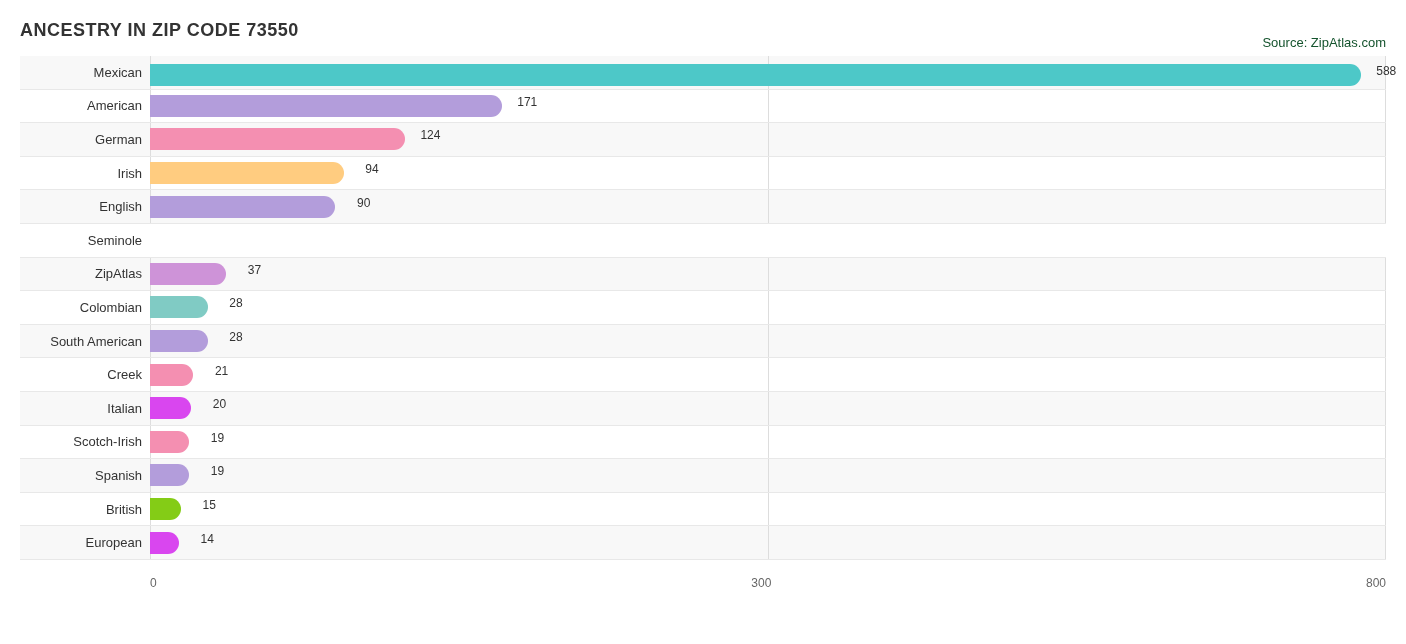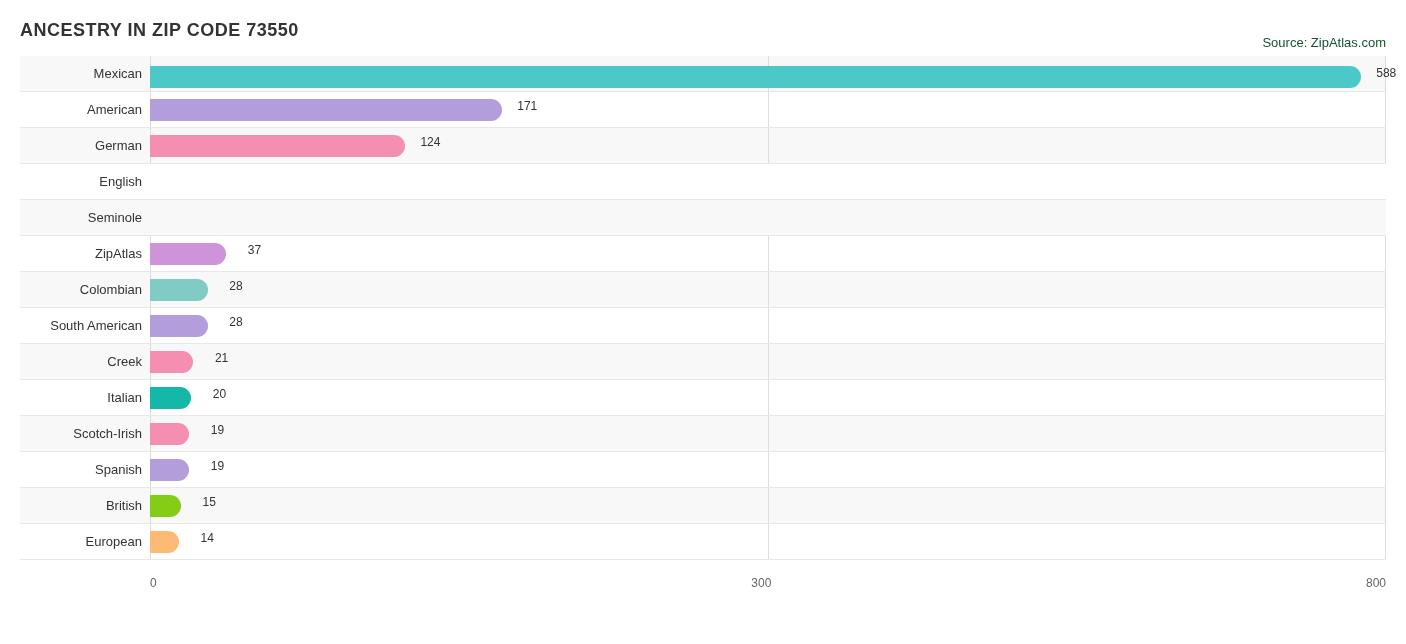--- a/index.html
+++ b/index.html
@@ -141,21 +141,40 @@
           <div class="bar-wrapper">
             <div class="grid-line" style="left: 0px;"></div>
             <div class="grid-line" style="left: 618px;"></div>
             <div class="grid-line" style="left: 1235px;"></div>
             <div class="bar" style="width: 255.44px; background-color: rgb(244, 143, 177); position: relative; z-index: 1; padding-left: 32px;">
               <span class="bar-value">124</span>
             </div>
           </div>
         </div>
         <div class="bar-row">
+          <div class="bar-label">Irish</div>
+          <div class="bar-wrapper">
+            <div class="grid-line" style="left: 0px;"></div>
+            <div class="grid-line" style="left: 618px;"></div>
+            <div class="grid-line" style="left: 1235px;"></div>
+            <div class="bar" style="width: 193.64px; background-color: rgb(255, 204, 128); position: relative; z-index: 1;">
+              <span class="bar-value">94</span>
+            </div>
+          </div>
+        </div>
+        <div class="bar-row">
           <div class="bar-label">English</div>
+          <div class="bar-wrapper">
+            <div class="grid-line" style="left: 0px;"></div>
+            <div class="grid-line" style="left: 618px;"></div>
+            <div class="grid-line" style="left: 1235px;"></div>
+            <div class="bar" style="width: 185.4px; background-color: rgb(179, 157, 219); position: relative; z-index: 1;">
+              <span class="bar-value">90</span>
+            </div>
+          </div>
         </div>
         <div class="bar-row">
           <div class="bar-label">Seminole</div>
         </div>
         <div class="bar-row">
           <div class="bar-label">ZipAtlas</div>
           <div class="bar-wrapper">
             <div class="grid-line" style="left: 0px;"></div>
             <div class="grid-line" style="left: 618px;"></div>
             <div class="grid-line" style="left: 1235px;"></div>
@@ -196,21 +215,21 @@
               <span class="bar-value">21</span>
             </div>
           </div>
         </div>
         <div class="bar-row">
           <div class="bar-label">Italian</div>
           <div class="bar-wrapper">
             <div class="grid-line" style="left: 0px;"></div>
             <div class="grid-line" style="left: 618px;"></div>
             <div class="grid-line" style="left: 1235px;"></div>
-            <div class="bar" style="width: 41.2px; background-color: #14b8a6; position: relative; z-index: 1;">
+            <div class="bar" style="width: 41.2px; background-color: #d946ef; position: relative; z-index: 1;">
               <span class="bar-value">20</span>
             </div>
           </div>
         </div>
         <div class="bar-row">
           <div class="bar-label">Scotch-Irish</div>
           <div class="bar-wrapper">
             <div class="grid-line" style="left: 0px;"></div>
             <div class="grid-line" style="left: 618px;"></div>
             <div class="grid-line" style="left: 1235px;"></div>
@@ -240,21 +259,21 @@
               <span class="bar-value">15</span>
             </div>
           </div>
         </div>
         <div class="bar-row">
           <div class="bar-label">European</div>
           <div class="bar-wrapper">
             <div class="grid-line" style="left: 0px;"></div>
             <div class="grid-line" style="left: 618px;"></div>
             <div class="grid-line" style="left: 1235px;"></div>
-            <div class="bar" style="width: 28.84px; background-color: #fdba74; position: relative; z-index: 1;">
+            <div class="bar" style="width: 28.84px; background-color: #d946ef; position: relative; z-index: 1;">
               <span class="bar-value">14</span>
             </div>
           </div>
         </div>
       </div>
     <div class="x-axis" id="x-axis">
     <span class="x-label">0</span>
         <span class="x-label">300</span>
         <span class="x-label">800</span>
       </div>

